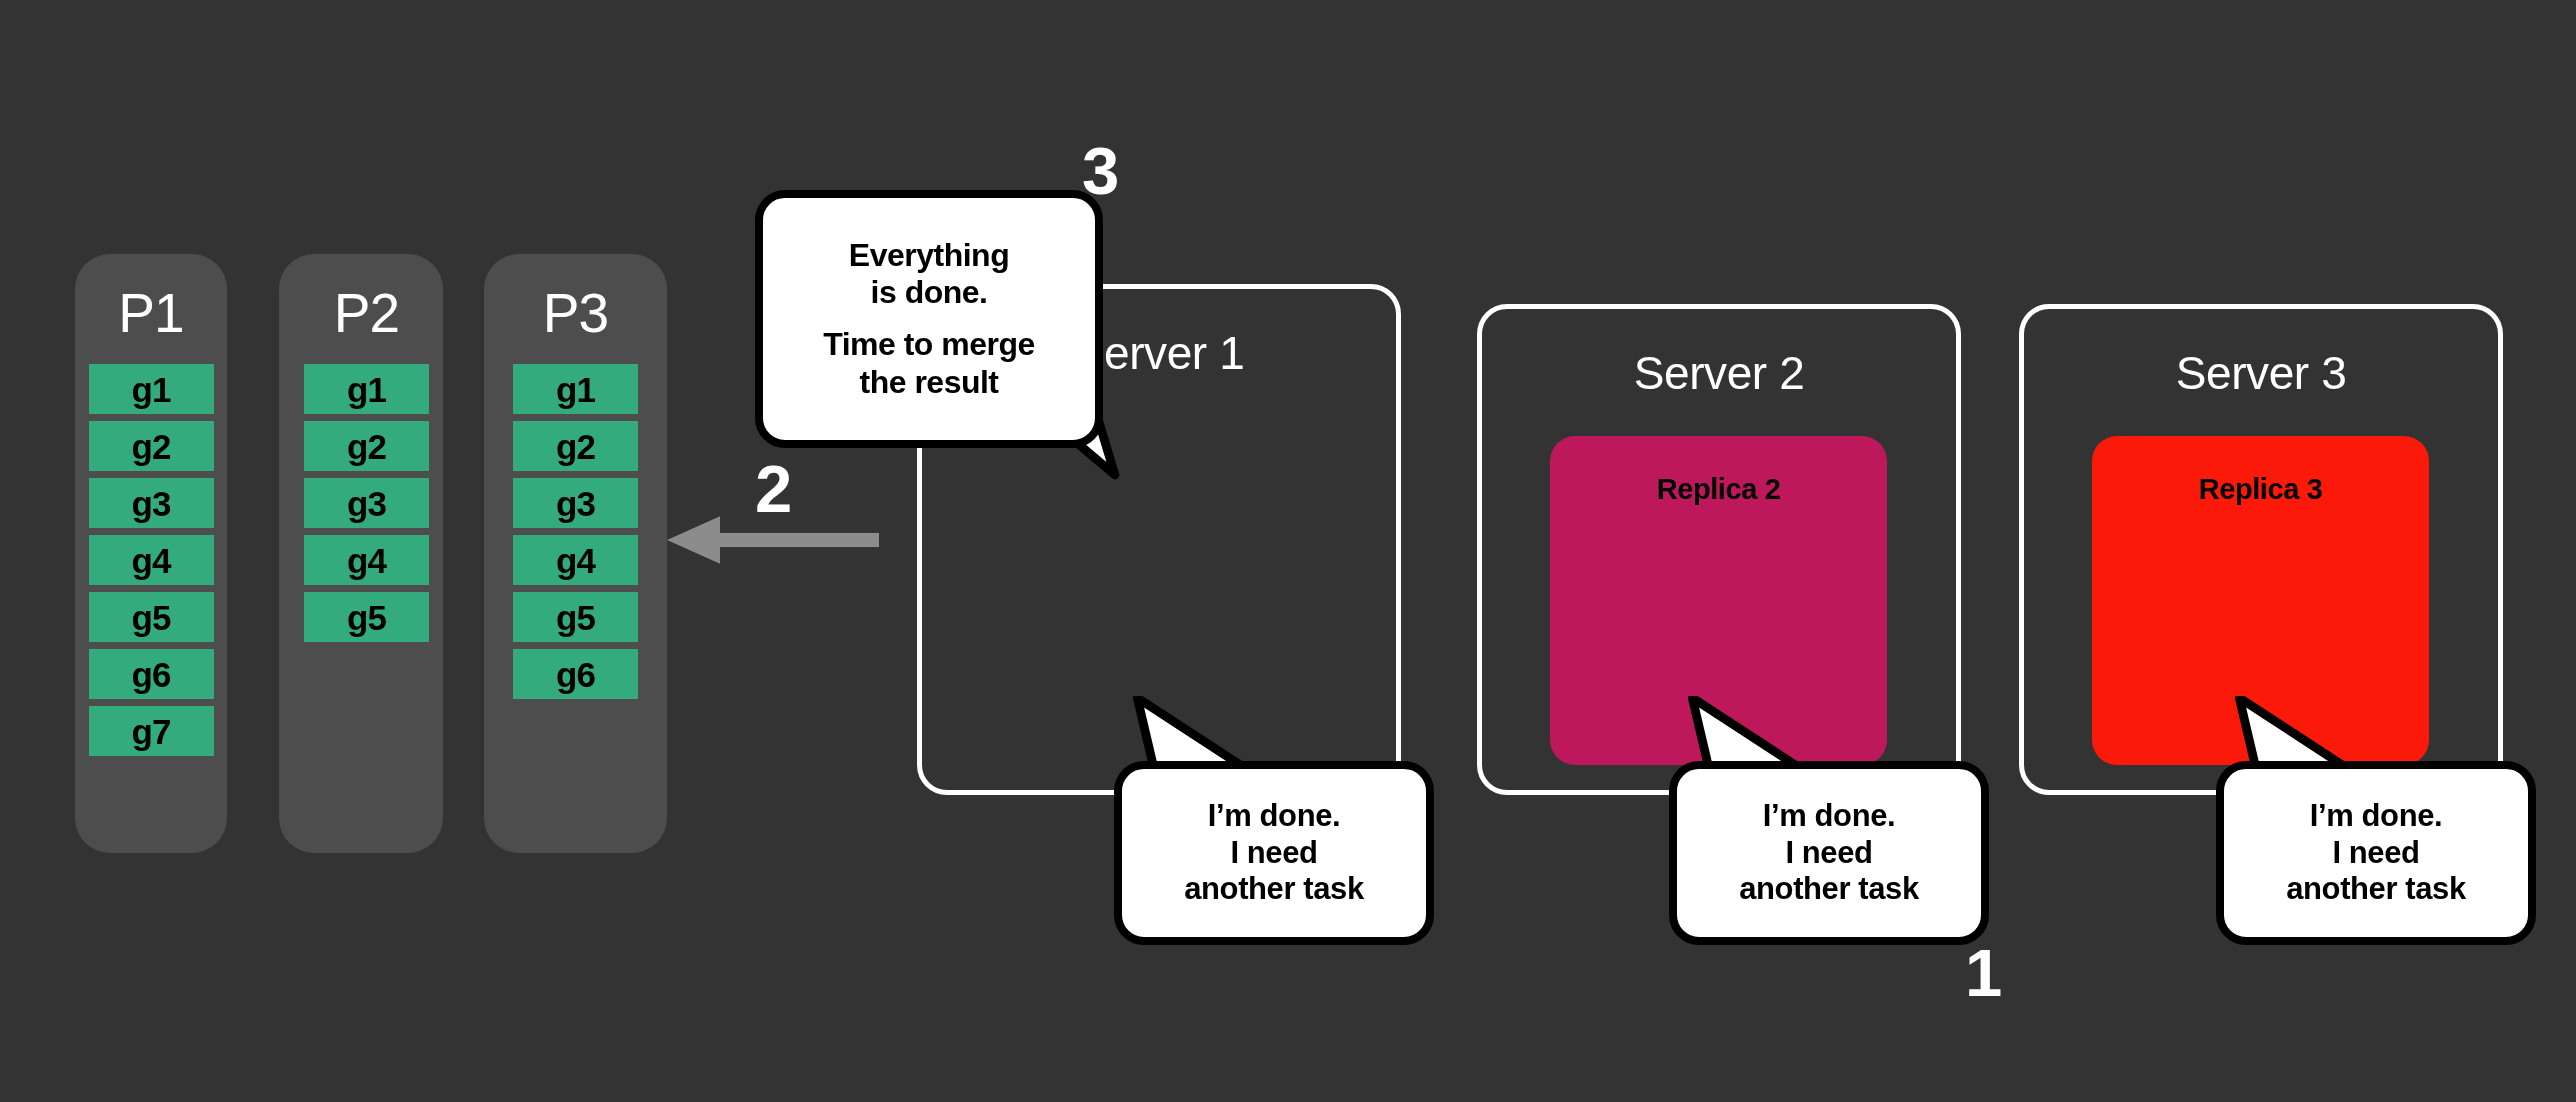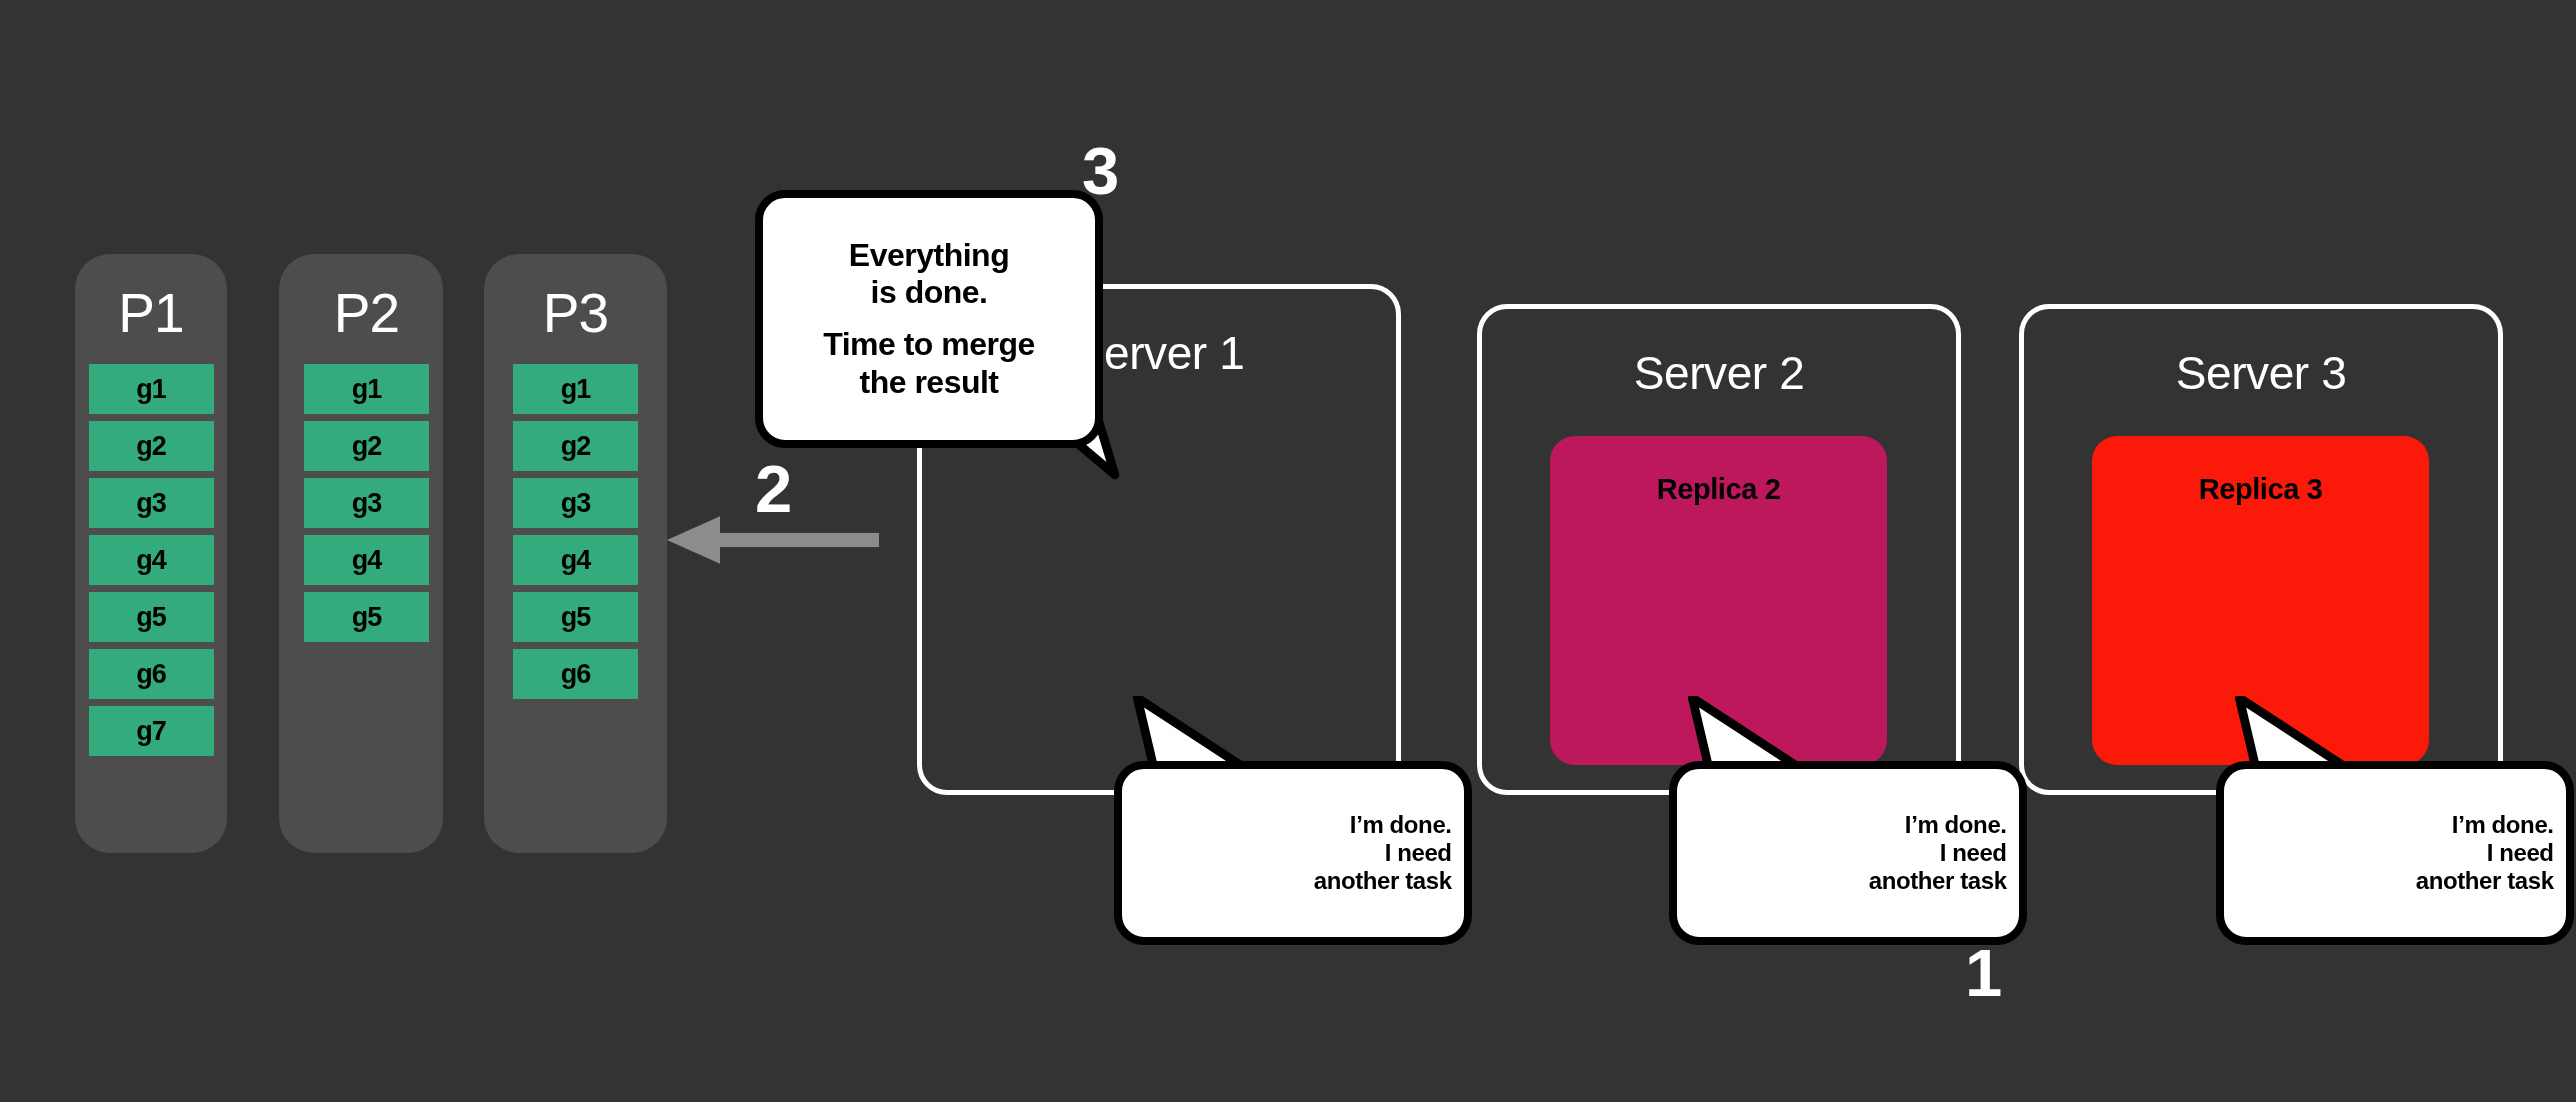--- a/index.html
+++ b/index.html
@@ -42,21 +42,21 @@
     display: flex;
     flex-direction: column;
     align-items: center;
     gap: 7px;
   }
   .group-block {
     width: 125px;
     height: 50px;
     background: #33ab7c;
     color: #000000;
-    font-size: 27px;
+    font-size: 35px;
     font-weight: 700;
     letter-spacing: -0.9px;
     display: flex;
     align-items: center;
     justify-content: center;
     line-height: 1;
   }
 
   
   .step-number {
@@ -139,25 +139,24 @@
     left: 0; top: 0;
     width: 348px; height: 258px;
     font-size: 32px;
     letter-spacing: -0.5px;
     padding: 0 16px;
   }
   .bubble-merge .gap-line { margin-top: 14px; }
 
   .bubble-done .bubble-body {
     left: 0; top: 0;
-    width: 358px; height: 184px;
-    font-size: 24px;
+    width: 320px; height: 184px;
+    font-size: 31px;
     letter-spacing: -0.4px;
     padding: 0 12.4px;
-    align-items: flex-end;
   }
 </style>
 </head>
 <body>
 
 <div id="stage">
 
   <div class="partition" style="left:75px; top:254px; width:152px; height:599px;">
     <div class="partition-title">P1</div>
     <div class="group-list">

